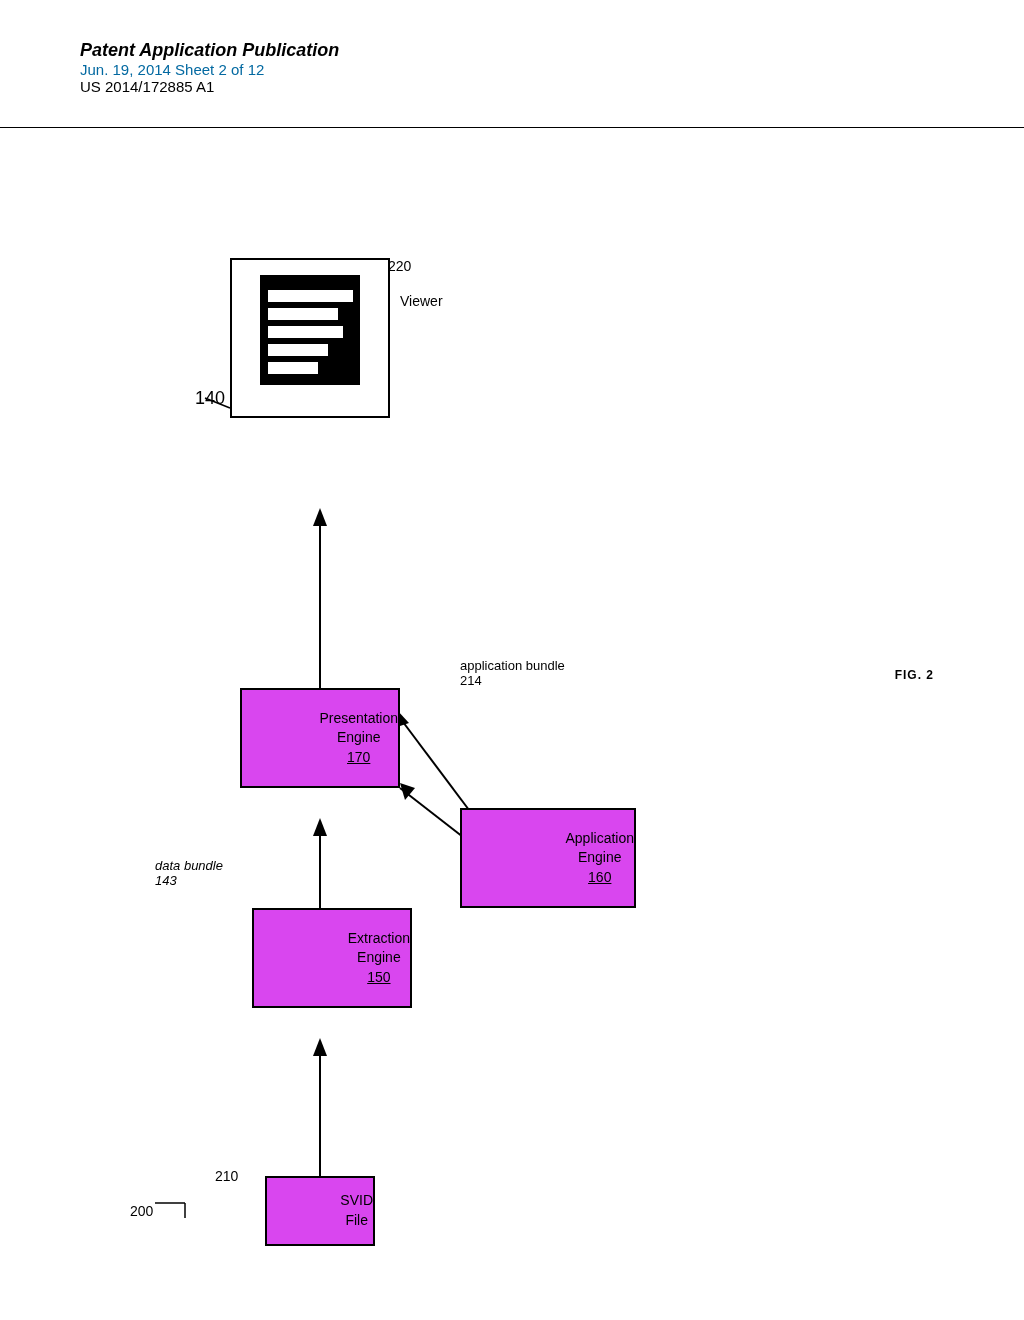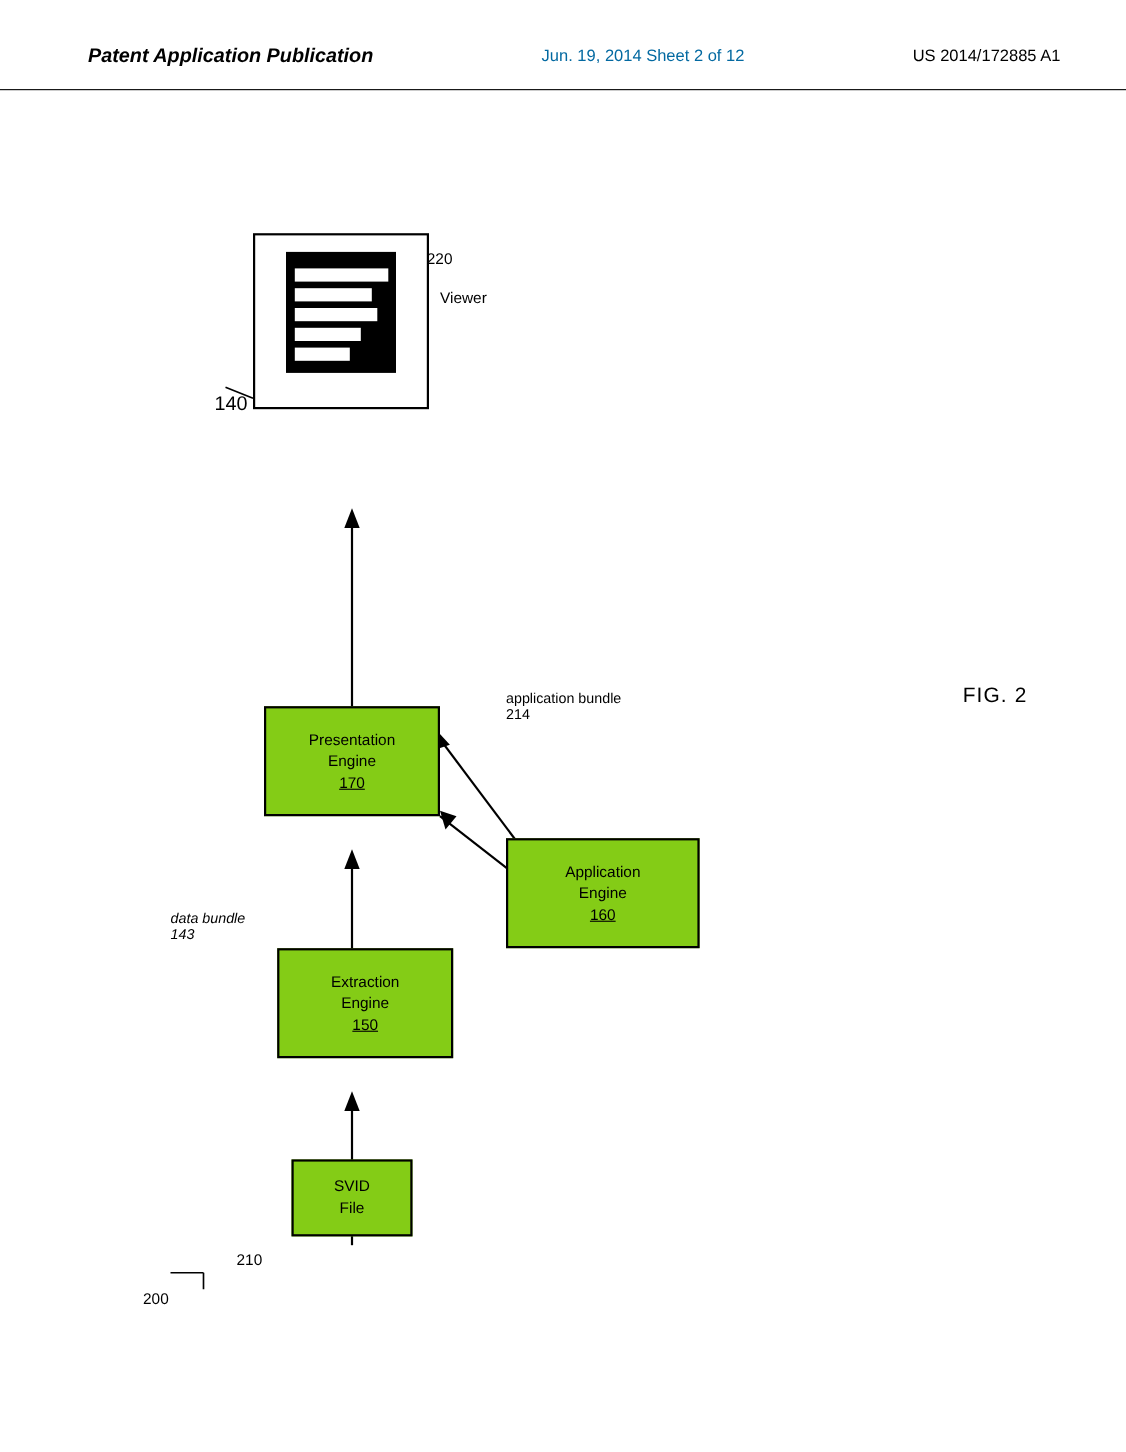--- a/index.html
+++ b/index.html
@@ -9,23 +9,24 @@
       background: #ffffff;
       font-family: Arial, sans-serif;
       position: relative;
       overflow: hidden;
     }
 
     
     .header {
       display: flex;
       justify-content: space-between;
-      align-items: center;
-      padding: 40px 60px 20px 80px;
+      align-items: flex-start;
+      padding: 40px 60px 32px 80px;
       border-bottom: 1px solid #000;
+      flex-direction: column;
     }
     .header-left {
       font-size: 18px;
       font-weight: bold;
       font-style: italic;
       color: #000;
     }
     .header-center {
       font-size: 15px;
       color: #0369a1;
@@ -41,34 +42,33 @@
     .diagram {
       position: relative;
       width: 100%;
       height: 1200px;
     }
 
     
     .box {
       position: absolute;
       border: 2px solid #000;
-      background: #84cc16;
+      background: #d946ef;
       display: flex;
       flex-direction: column;
-      align-items: center;
+      align-items: flex-end;
       justify-content: center;
       text-align: center;
     }
 
     
     .label {
       position: absolute;
       font-size: 14px;
       color: #000;
-      margin-top: 15px;
     }
 
     
     .diagram-svg {
       position: absolute;
       top: 0;
       left: 0;
       width: 100%;
       height: 100%;
       pointer-events: none;
@@ -192,32 +192,32 @@
   </div>
 
   <div class="box" style="width:176px; height:100px; top:680px; left:460px;">
     <div class="box-text">
       <span>Application</span><br>
       <span>Engine</span><br>
       <span class="box-text-underline">160</span>
     </div>
   </div>
 
-  <div class="box" style="width:110px; height:70px; top:972px; left:265px;">
+  <div class="box" style="width:110px; height:70px; top:1048px; left:265px;">
     <div class="box-text">
       <span style="white-space:pre-line;">SVID
 File</span>
     </div>
   </div>
 
   <div class="label" style="top: 1040px; left: 215px; font-size:14px;">
     <span>210</span>
   </div>
 
   <div class="label" style="top: 1075px; left: 130px; font-size:14px;">
     <span>200</span>
   </div>
 
-  <div style="position:absolute; right:90px; top:540px; font-size:19px; font-weight:normal; letter-spacing:1px;">
+  <div style="position:absolute; right:90px; top:540px; font-size:12px; font-weight:bold; letter-spacing:1px;">
     <span>FIG. 2</span>
   </div>
 
 </div>
 
 </body></html>

